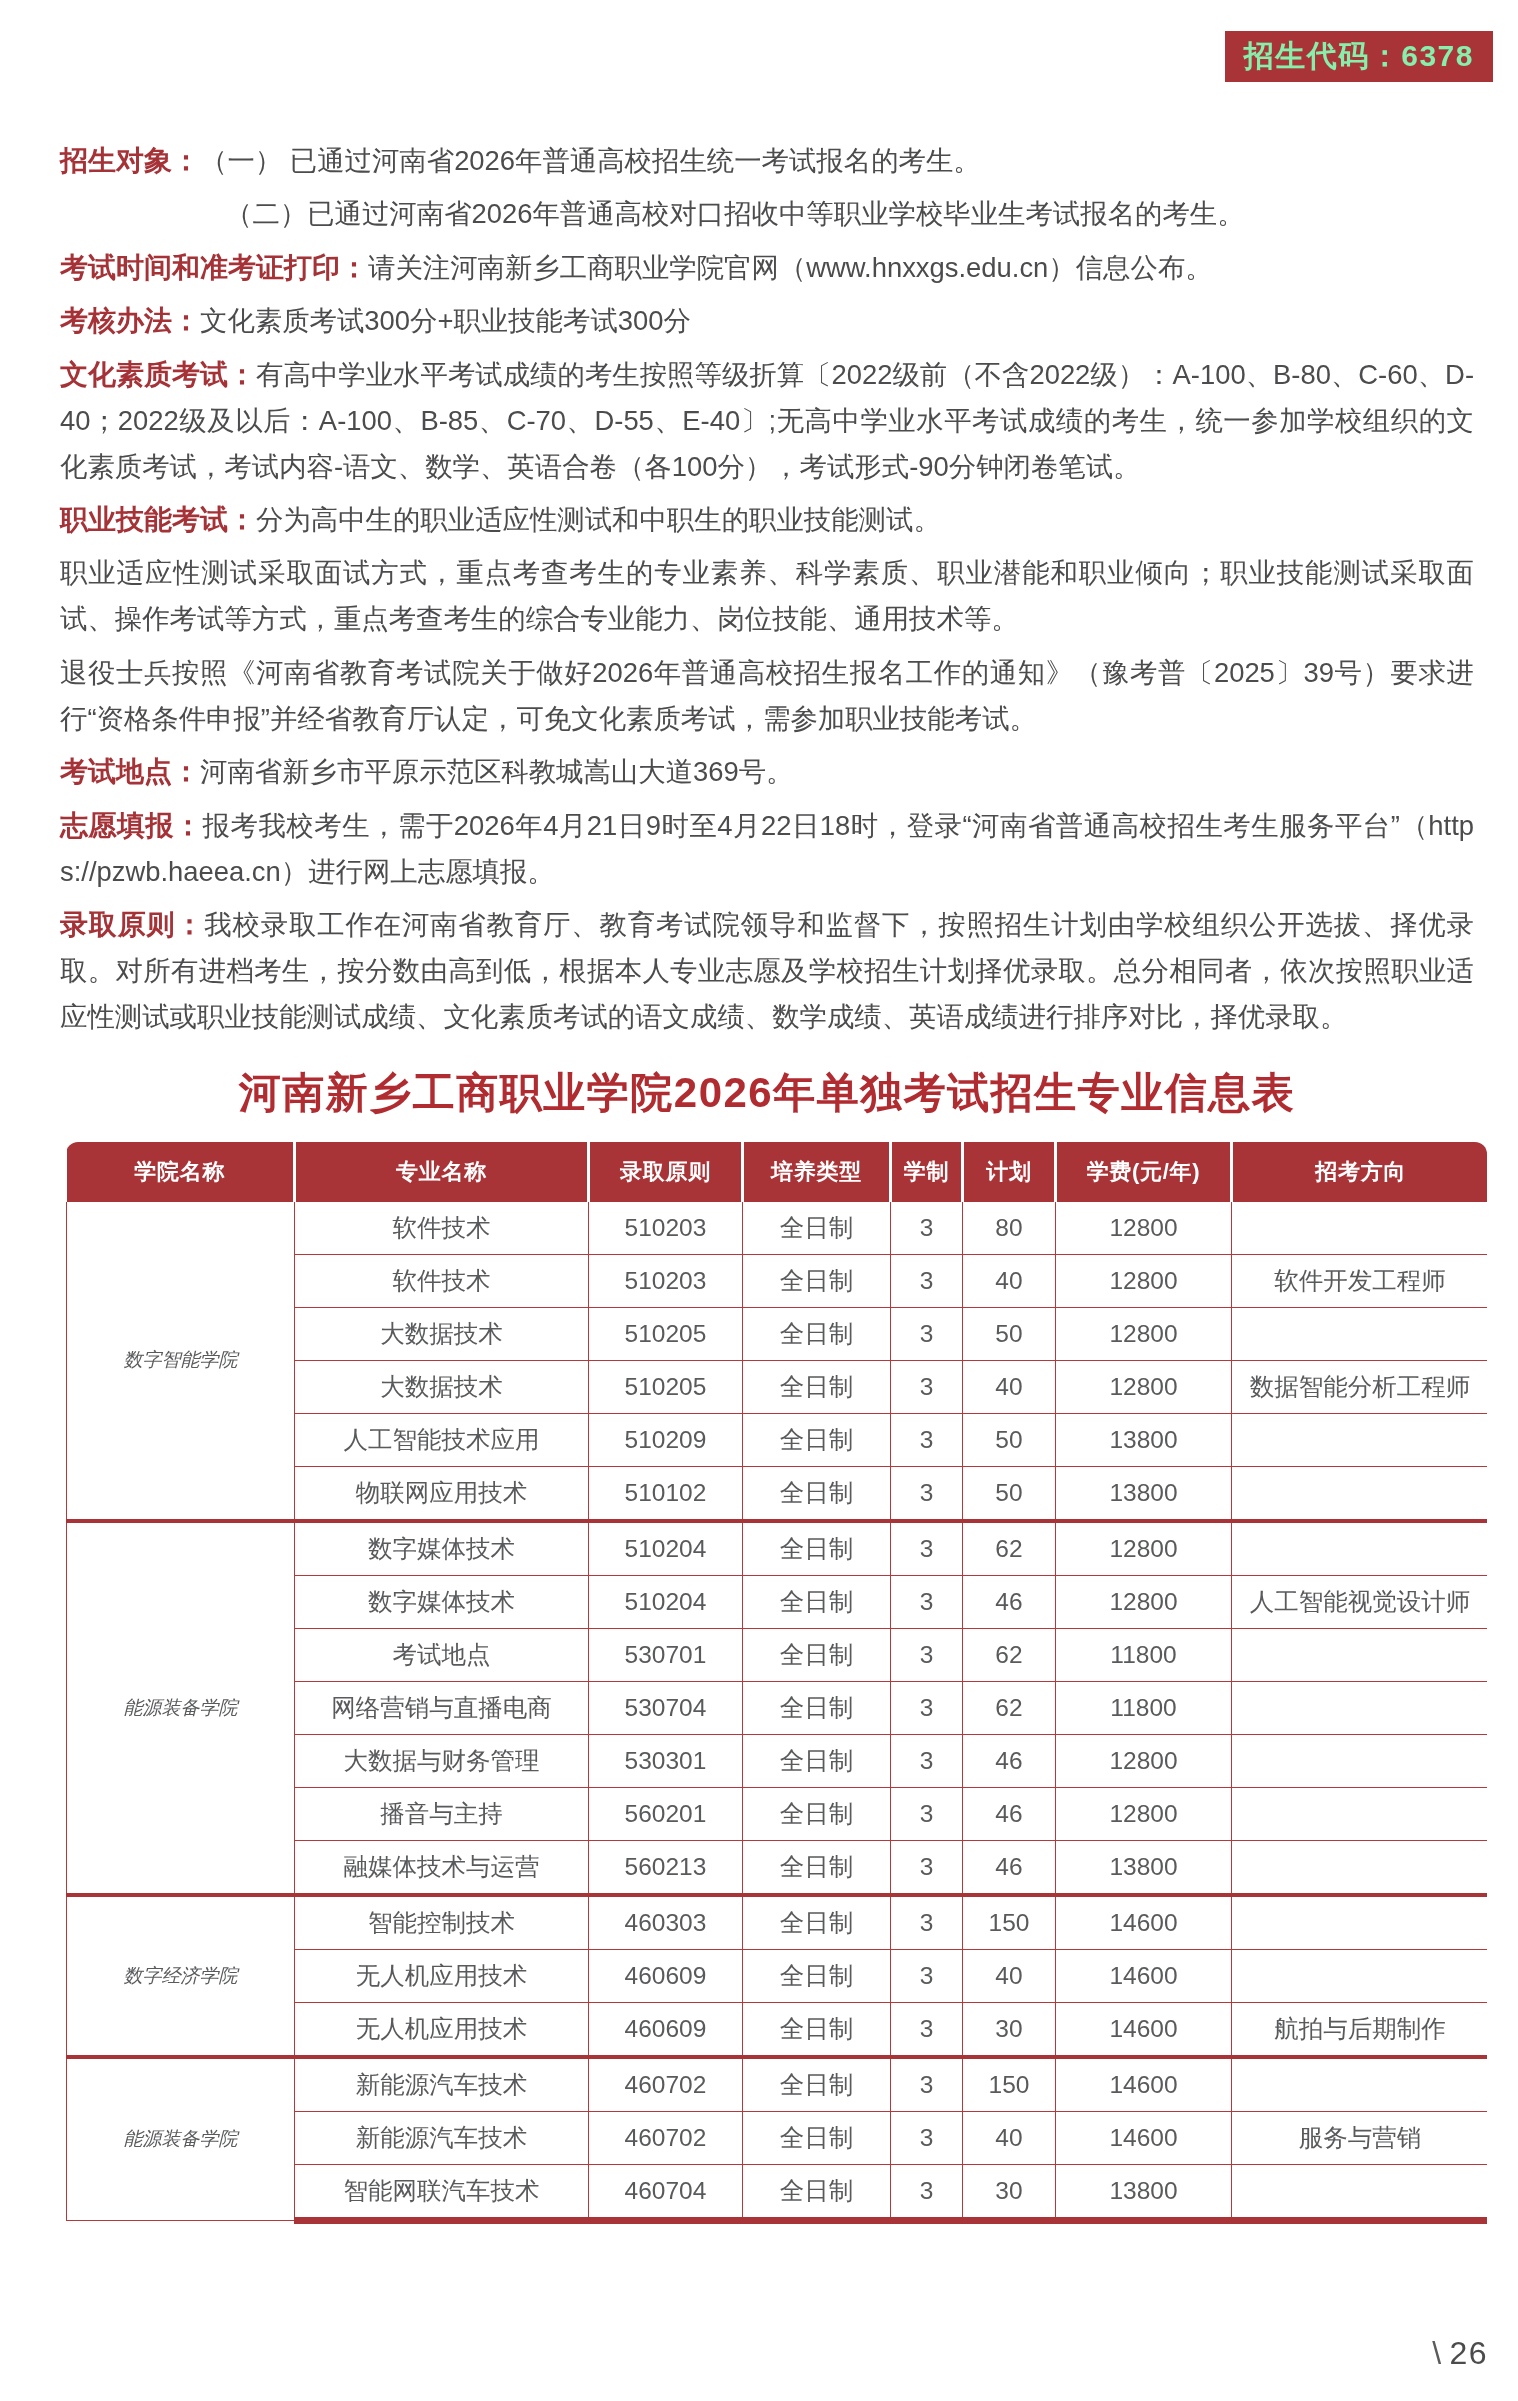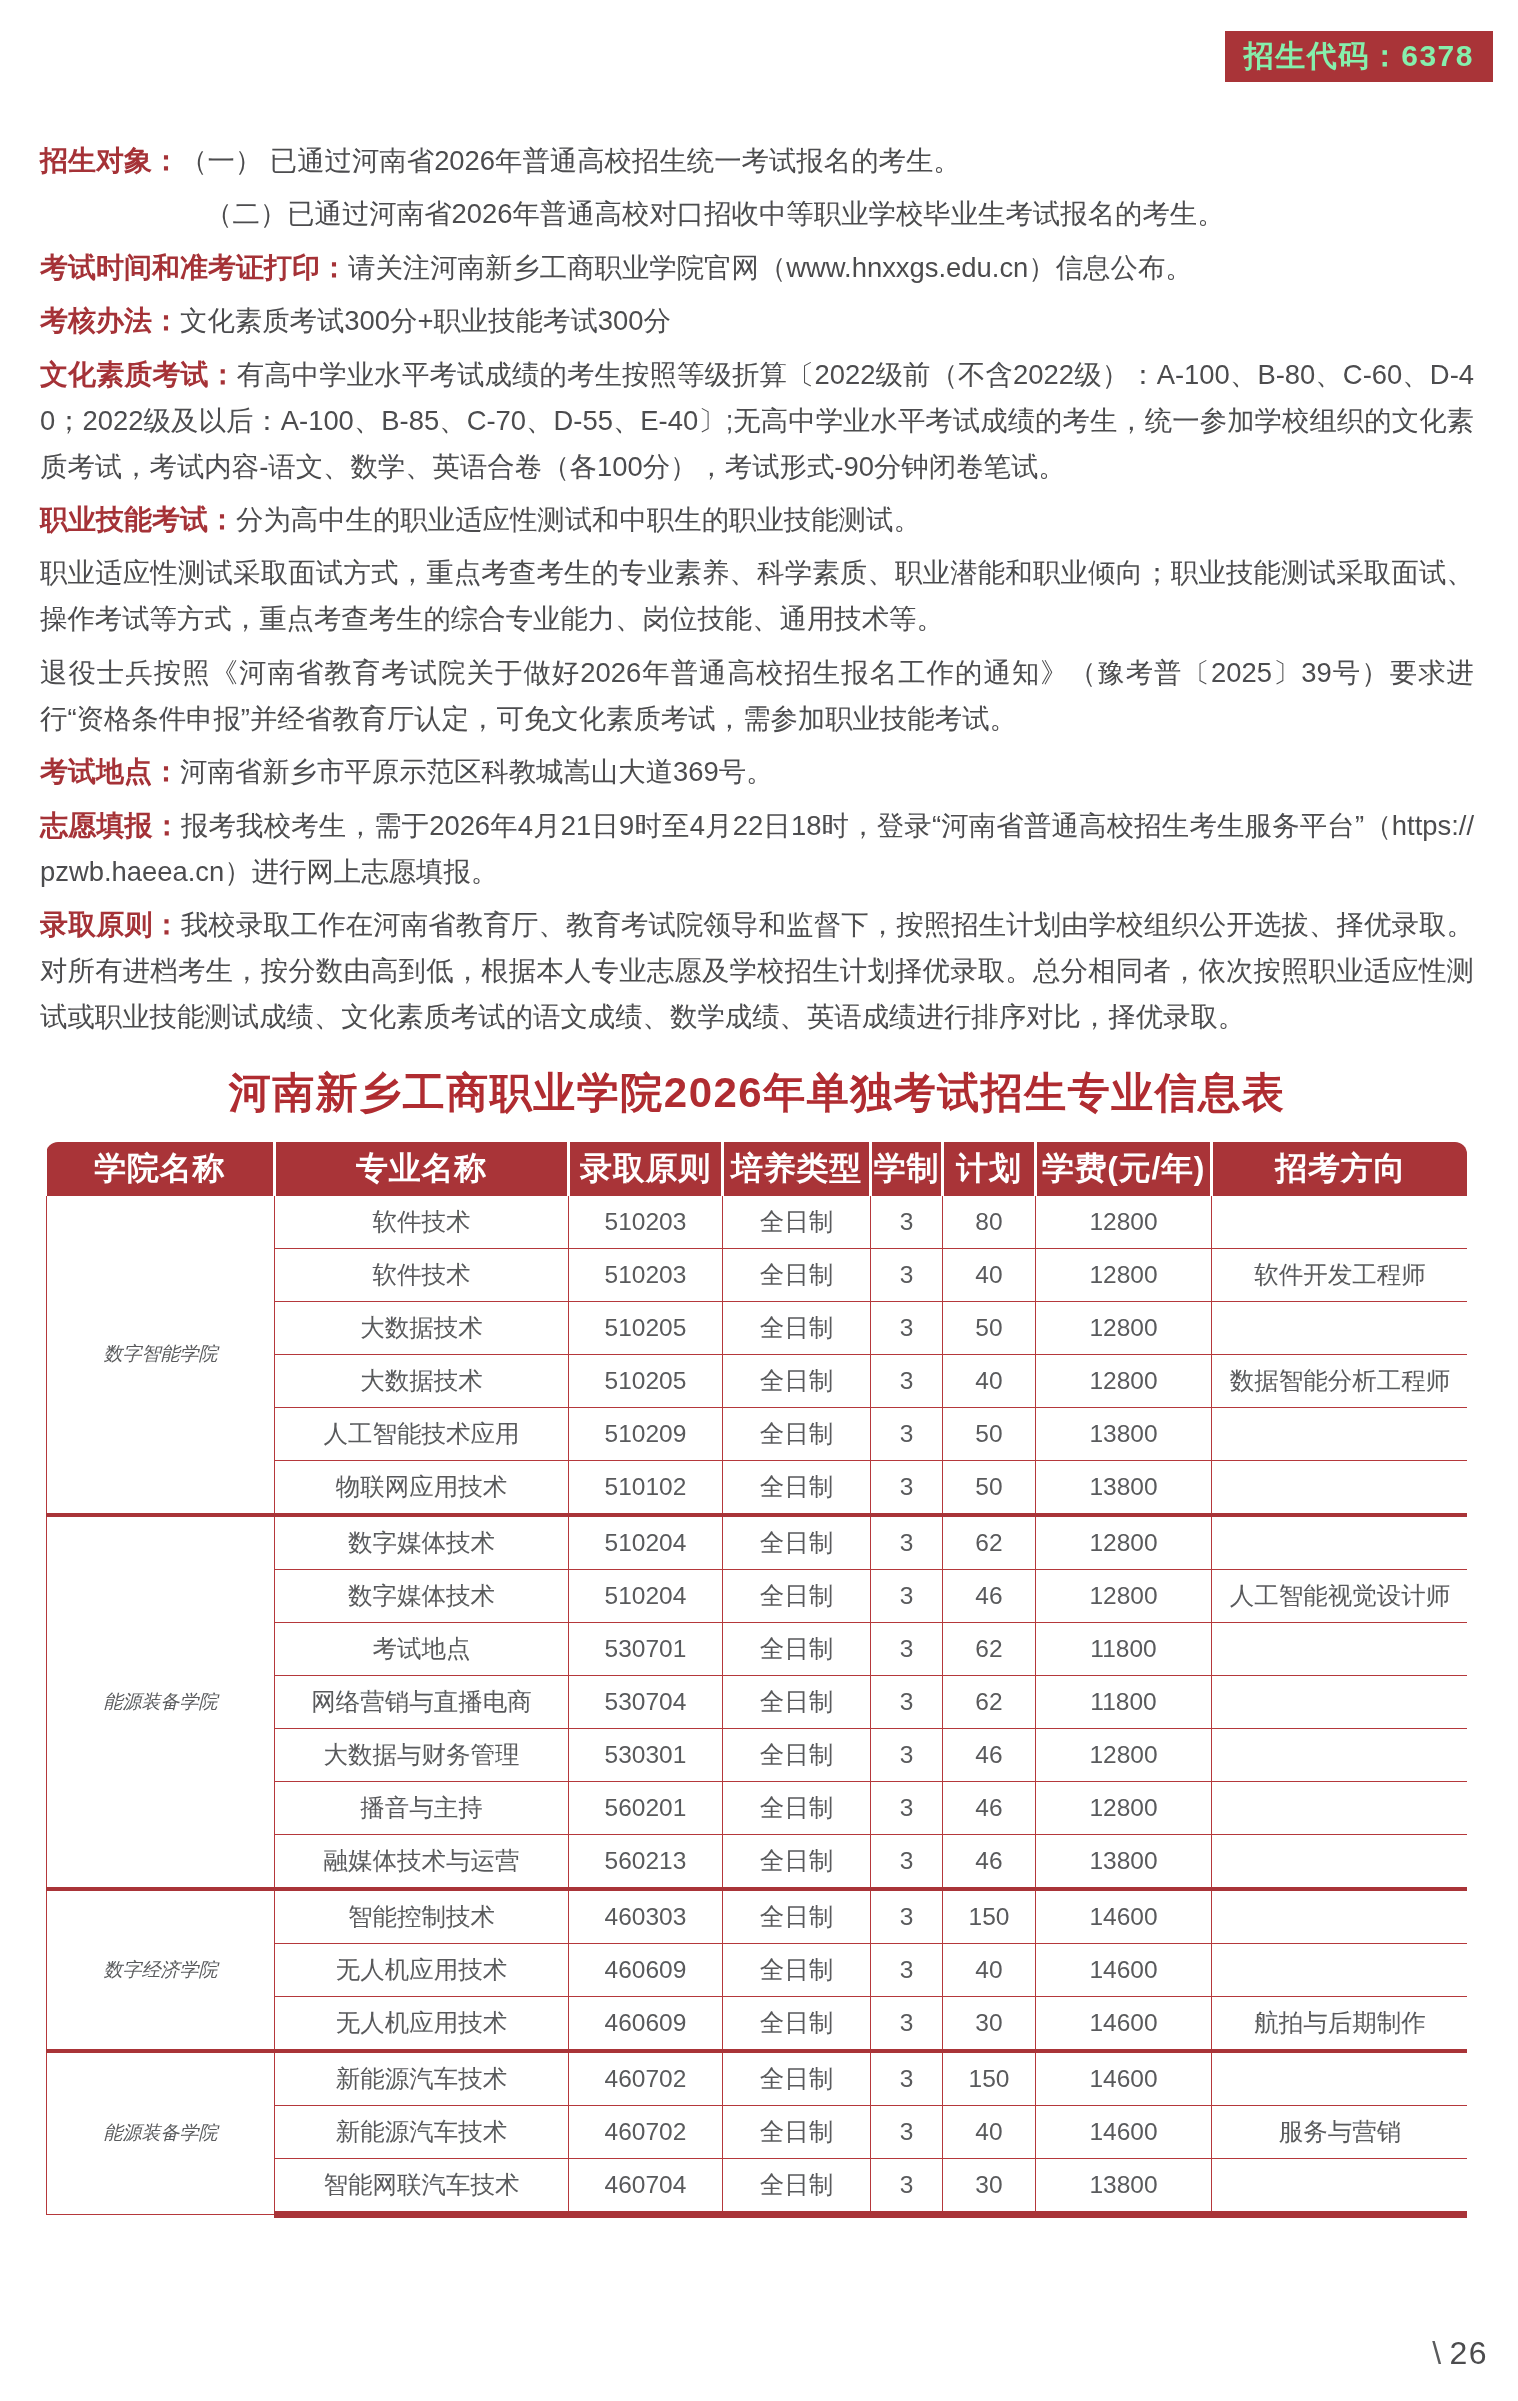--- a/index.html
+++ b/index.html
@@ -15,41 +15,41 @@
     width:1518px;height:2401px;position:relative;background:#ffffff;
     font-family:"Liberation Sans","DejaVu Sans",sans-serif;
     overflow:hidden;
   }
   .badge{
     position:absolute;top:31px;right:25px;
     background:var(--accent);color:#86efac;
     font-size:30px;font-weight:700;line-height:1;
     padding:9.6px 19px 11px 19px;letter-spacing:1.5px;
   }
-  .content{padding:138px 44px 0 40px;}
+  .content{padding:138px 44px 0 60px;}
   .para{
     font-size:27.4px;line-height:46px;color:var(--text-gray);
     text-align:justify;word-break:break-all;margin:0 0 7.4px 0;
   }
   .para .label{color:var(--label-red);font-weight:700;font-size:28px;}
   .para.indent{padding-left:165px;}
   .section-title{
     margin:25px 0 0 0;text-align:center;
     color:var(--title-red);font-size:42px;font-weight:700;letter-spacing:1.5px;
   }
   .table-wrap{
     margin:21px 0 0 6px;width:1421px;
     border-radius:12px 12px 0 0;overflow:hidden;
   }
   table{border-collapse:collapse;table-layout:fixed;width:1421px;}
   col.c1{width:228px}col.c2{width:294px}col.c3{width:154px}col.c4{width:148px}
   col.c5{width:72px}col.c6{width:93px}col.c7{width:176px}col.c8{width:257px}
   thead th{
-    height:54px;background:var(--accent);color:#fff;
-    font-size:32px;font-weight:700;text-align:center;vertical-align:middle;
+    height:60px;background:var(--accent);color:#fff;
+    font-size:22px;font-weight:700;text-align:center;vertical-align:middle;
     padding:0;border:none;border-left:3px solid #fff;letter-spacing:0.7px;
   }
   thead th:first-child{border-left:none;}
   tbody td{
     height:52px;border:1.5px solid var(--border-red);
     color:var(--cell-gray);font-size:24.5px;text-align:center;vertical-align:middle;
     padding:0 6px;word-break:break-all;
   }
   tbody td.college{font-size:19px;font-style:italic;}
   tbody tr.group-start td{border-top:4.4px solid var(--accent);}

